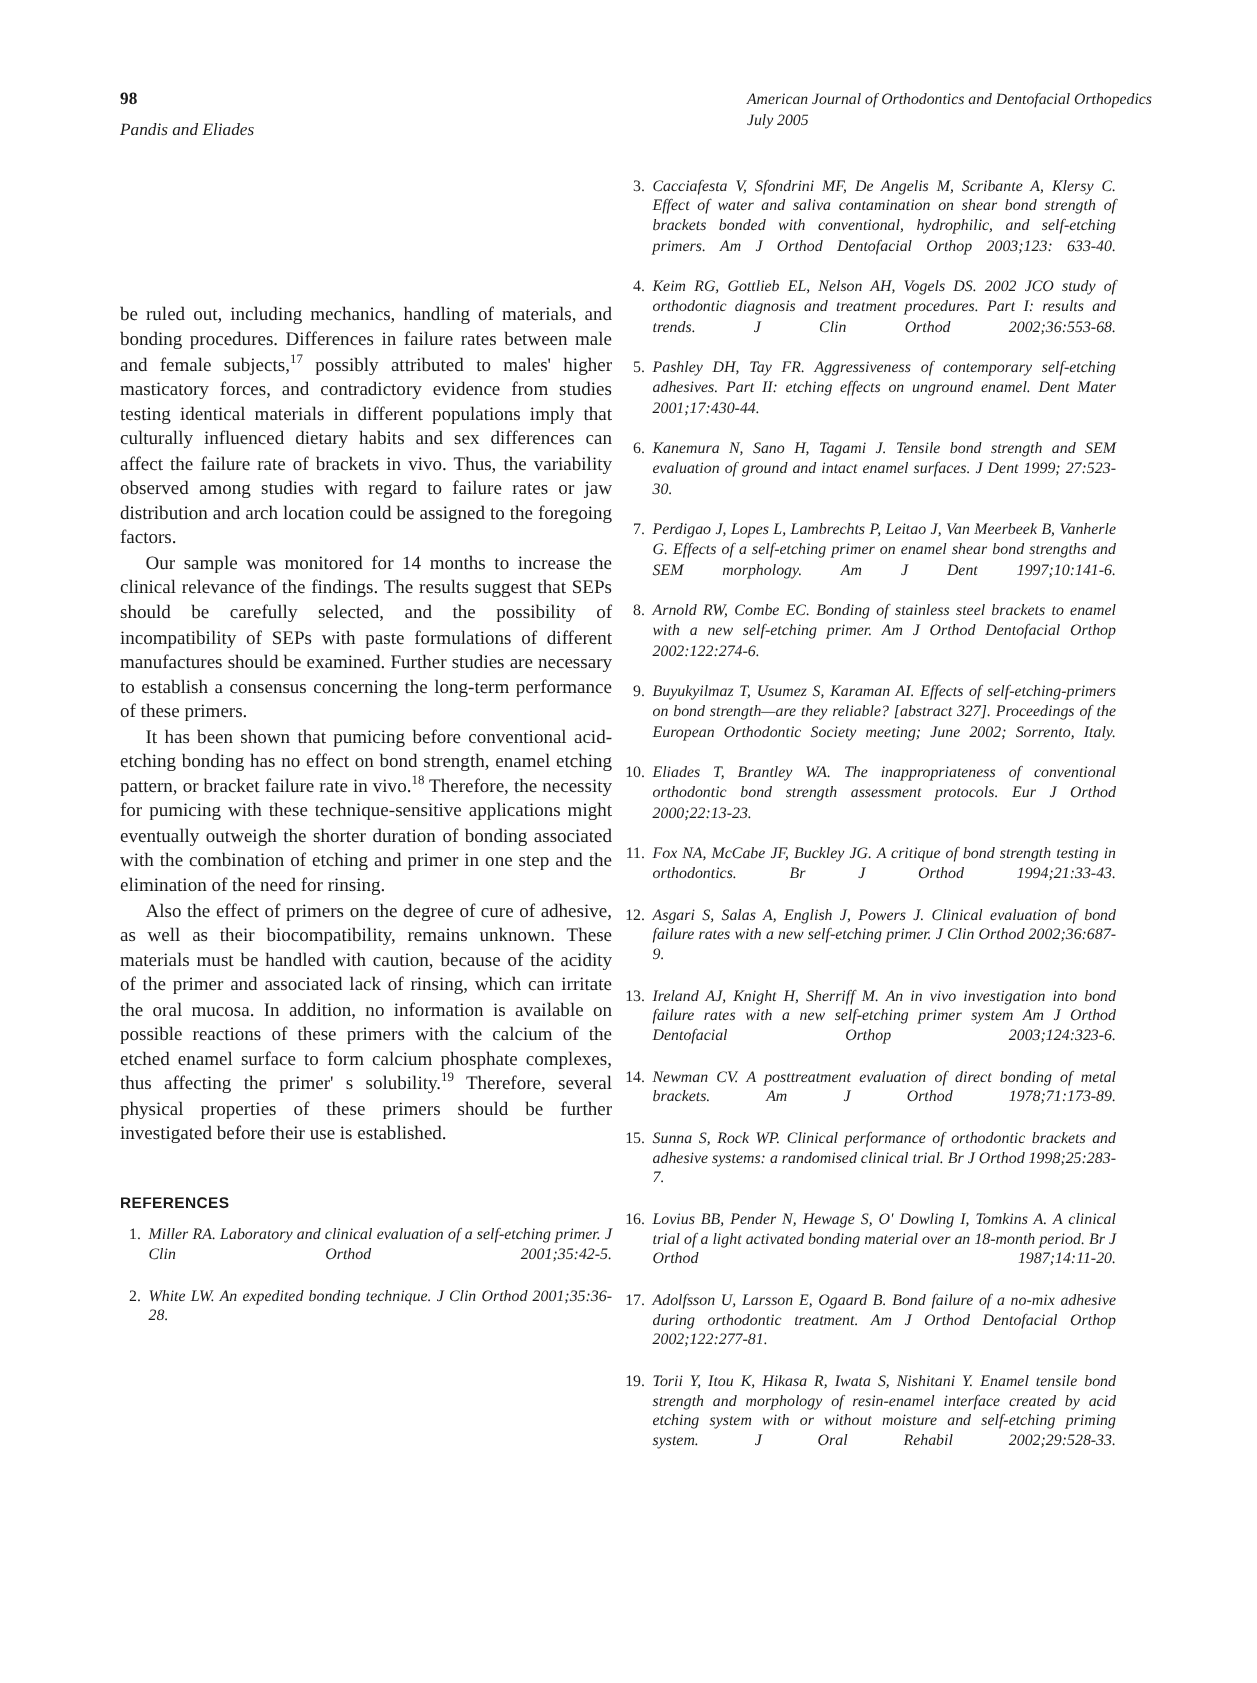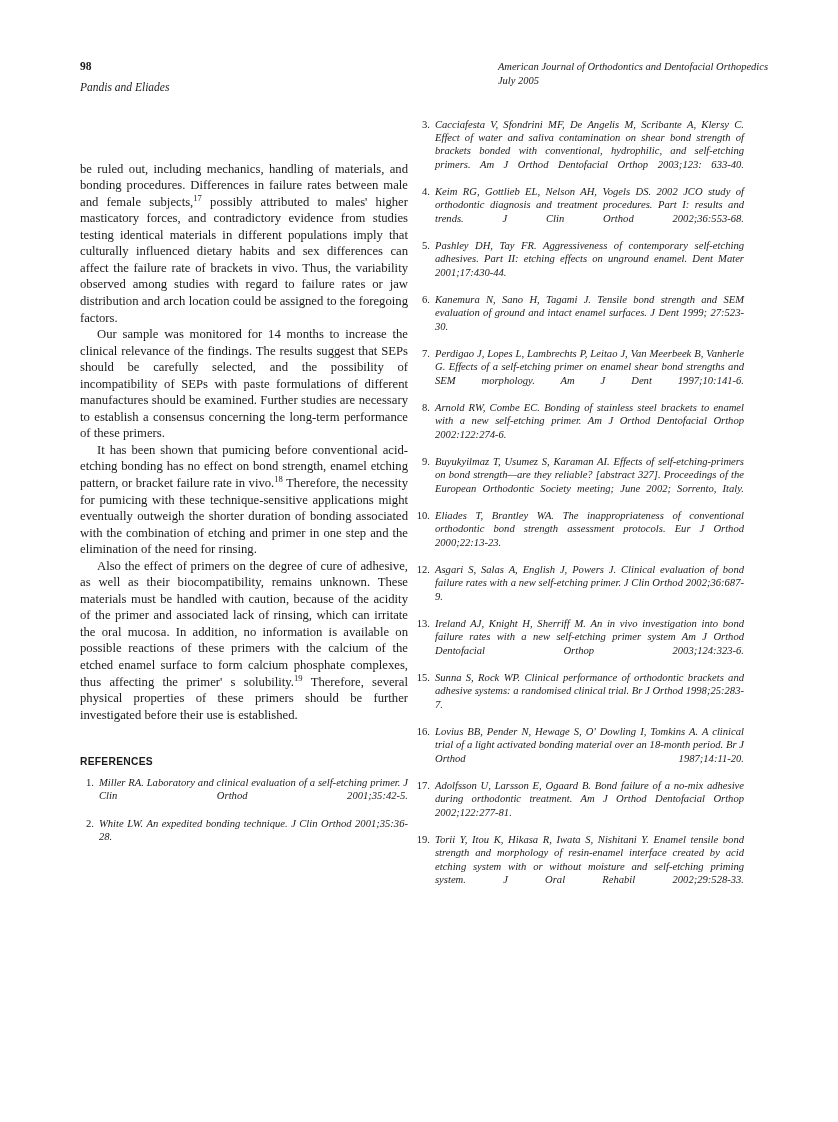--- a/index.html
+++ b/index.html
@@ -190,28 +190,36 @@
           </li>
           <li class="ref-item">
             <span class="ref-num">9.</span>
             <span class="ref-text">Buyukyilmaz T, Usumez S, Karaman AI. Effects of self-etching-primers on bond strength—are they reliable? [abstract 327]. Proceedings of the European Orthodontic Society meeting; June 2002; Sorrento, Italy.</span>
           </li>
           <li class="ref-item">
             <span class="ref-num">10.</span>
             <span class="ref-text">Eliades T, Brantley WA. The inappropriateness of conventional orthodontic bond strength assessment protocols. Eur J Orthod 2000;22:13-23.</span>
           </li>
           <li class="ref-item">
+            <span class="ref-num">11.</span>
+            <span class="ref-text">Fox NA, McCabe JF, Buckley JG. A critique of bond strength testing in orthodontics. Br J Orthod 1994;21:33-43.</span>
+          </li>
+          <li class="ref-item">
             <span class="ref-num">12.</span>
             <span class="ref-text">Asgari S, Salas A, English J, Powers J. Clinical evaluation of bond failure rates with a new self-etching primer. J Clin Orthod 2002;36:687-9.</span>
           </li>
           <li class="ref-item">
             <span class="ref-num">13.</span>
             <span class="ref-text">Ireland AJ, Knight H, Sherriff M. An in vivo investigation into bond failure rates with a new self-etching primer system Am J Orthod Dentofacial Orthop 2003;124:323-6.</span>
           </li>
           <li class="ref-item">
+            <span class="ref-num">14.</span>
+            <span class="ref-text">Newman CV. A posttreatment evaluation of direct bonding of metal brackets. Am J Orthod 1978;71:173-89.</span>
+          </li>
+          <li class="ref-item">
             <span class="ref-num">15.</span>
             <span class="ref-text">Sunna S, Rock WP. Clinical performance of orthodontic brackets and adhesive systems: a randomised clinical trial. Br J Orthod 1998;25:283-7.</span>
           </li>
           <li class="ref-item">
             <span class="ref-num">16.</span>
             <span class="ref-text">Lovius BB, Pender N, Hewage S, O' Dowling I, Tomkins A. A clinical trial of a light activated bonding material over an 18-month period. Br J Orthod 1987;14:11-20.</span>
           </li>
           <li class="ref-item">
             <span class="ref-num">17.</span>
             <span class="ref-text">Adolfsson U, Larsson E, Ogaard B. Bond failure of a no-mix adhesive during orthodontic treatment. Am J Orthod Dentofacial Orthop 2002;122:277-81.</span>

